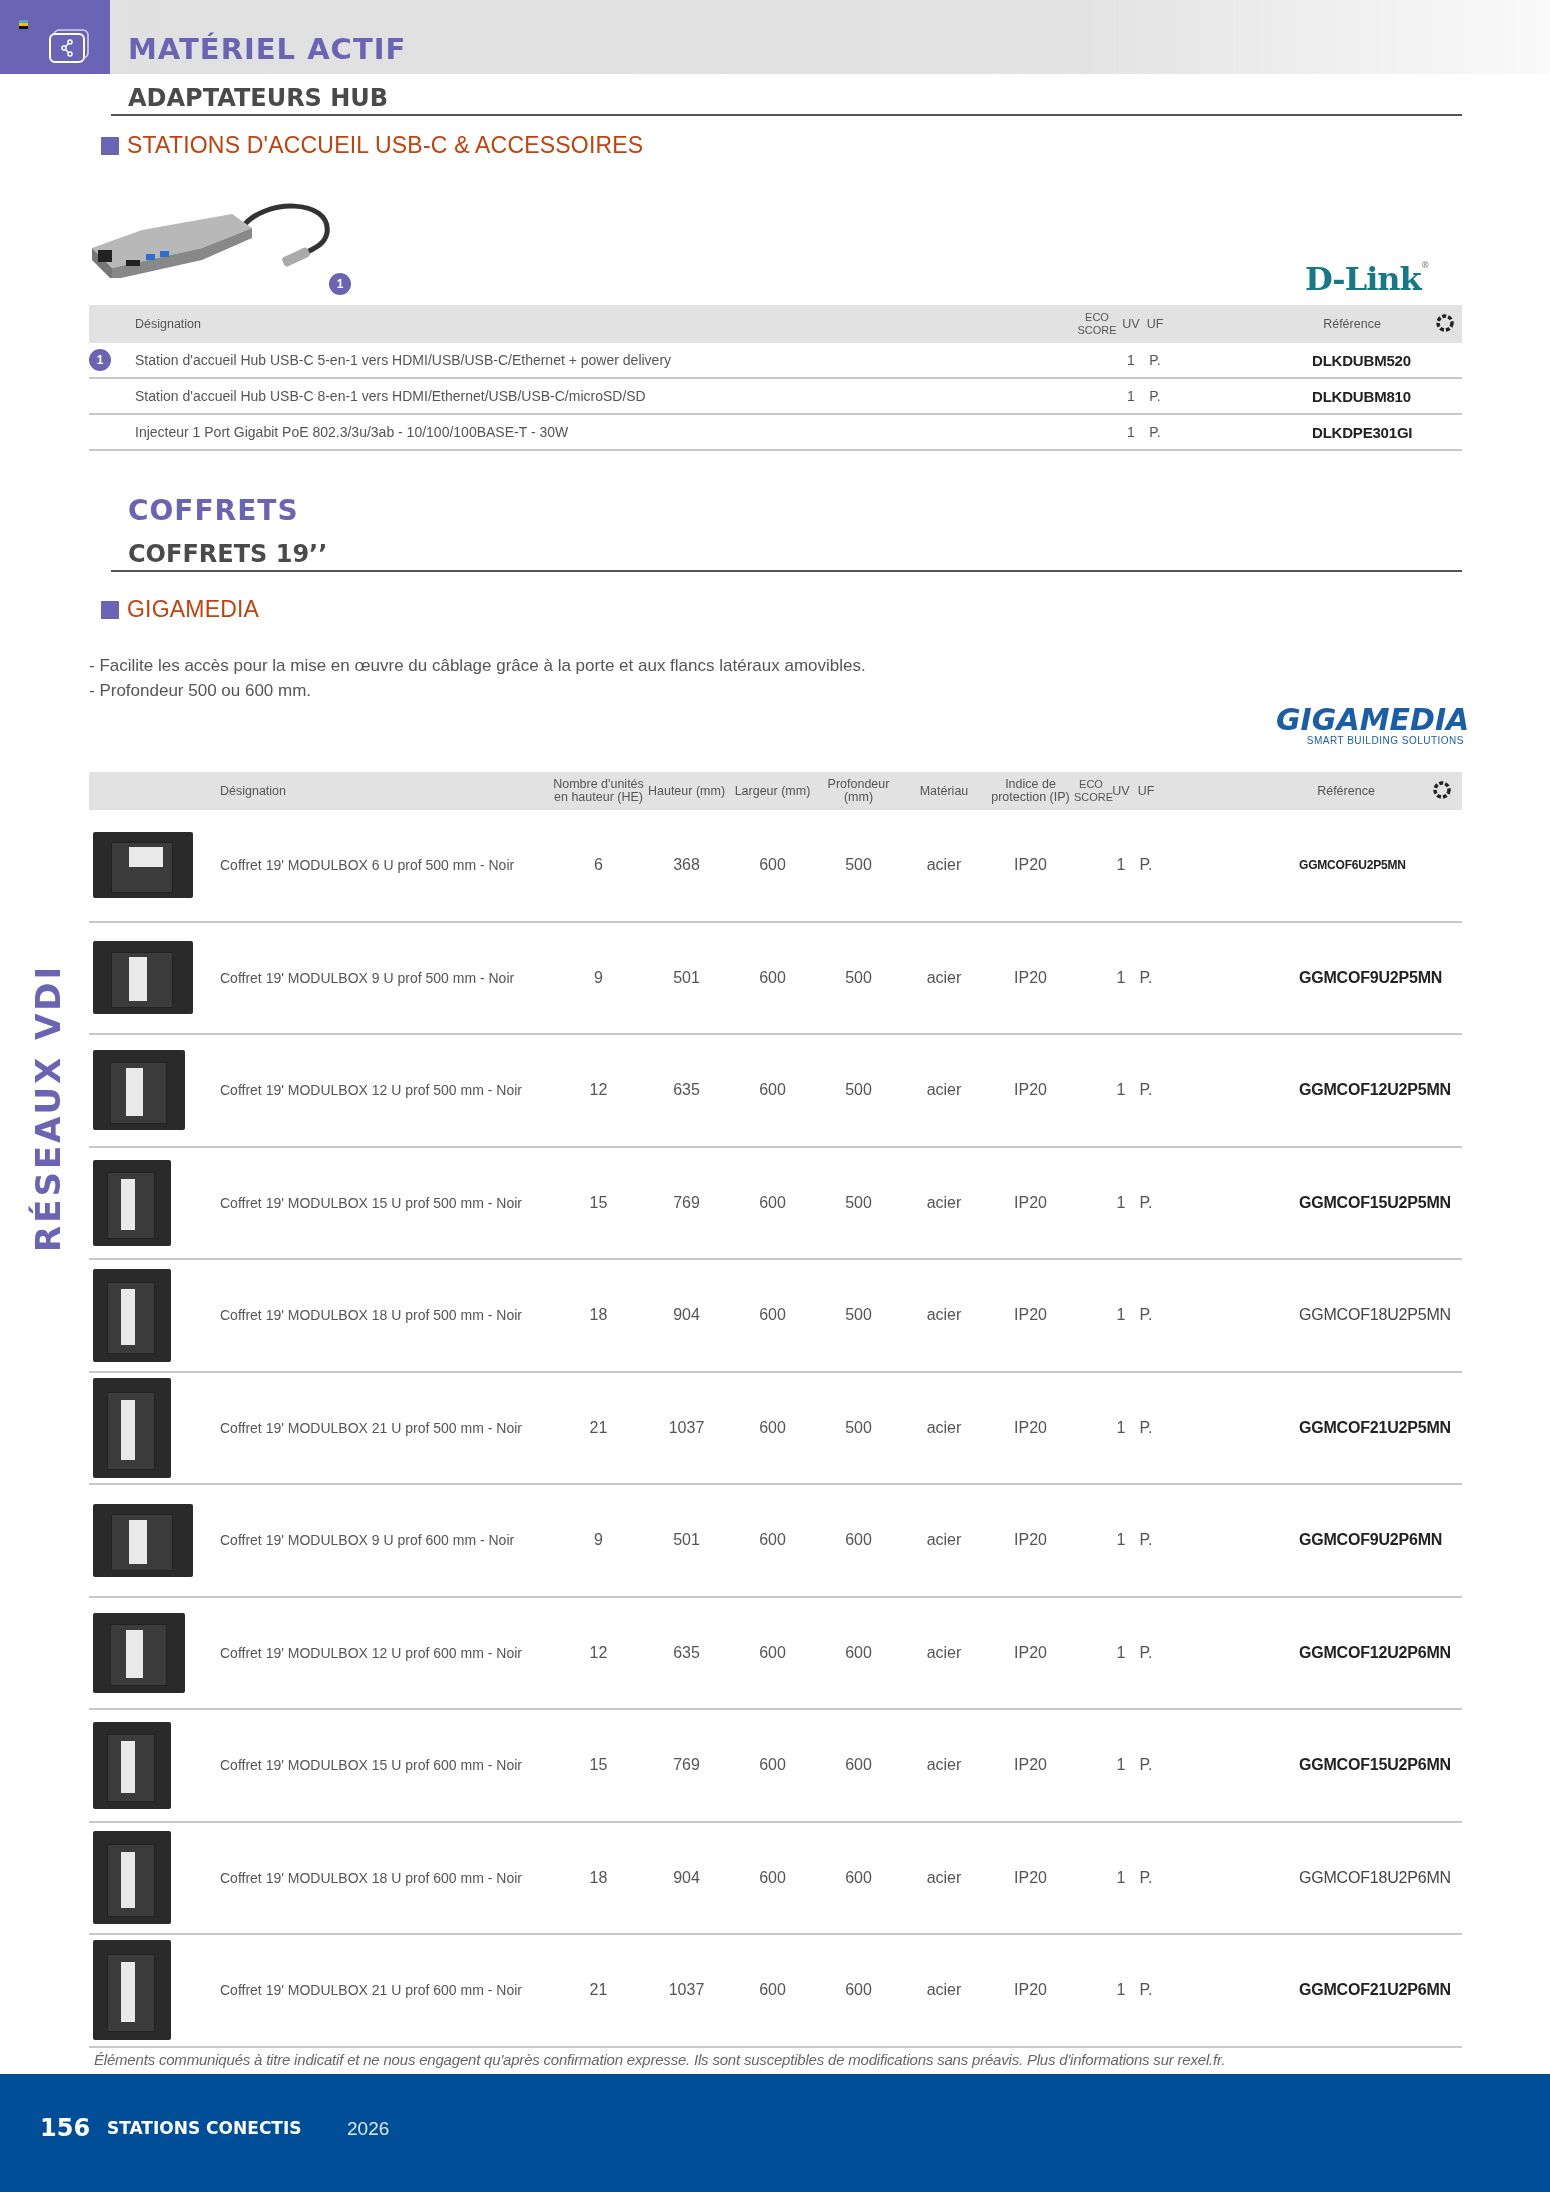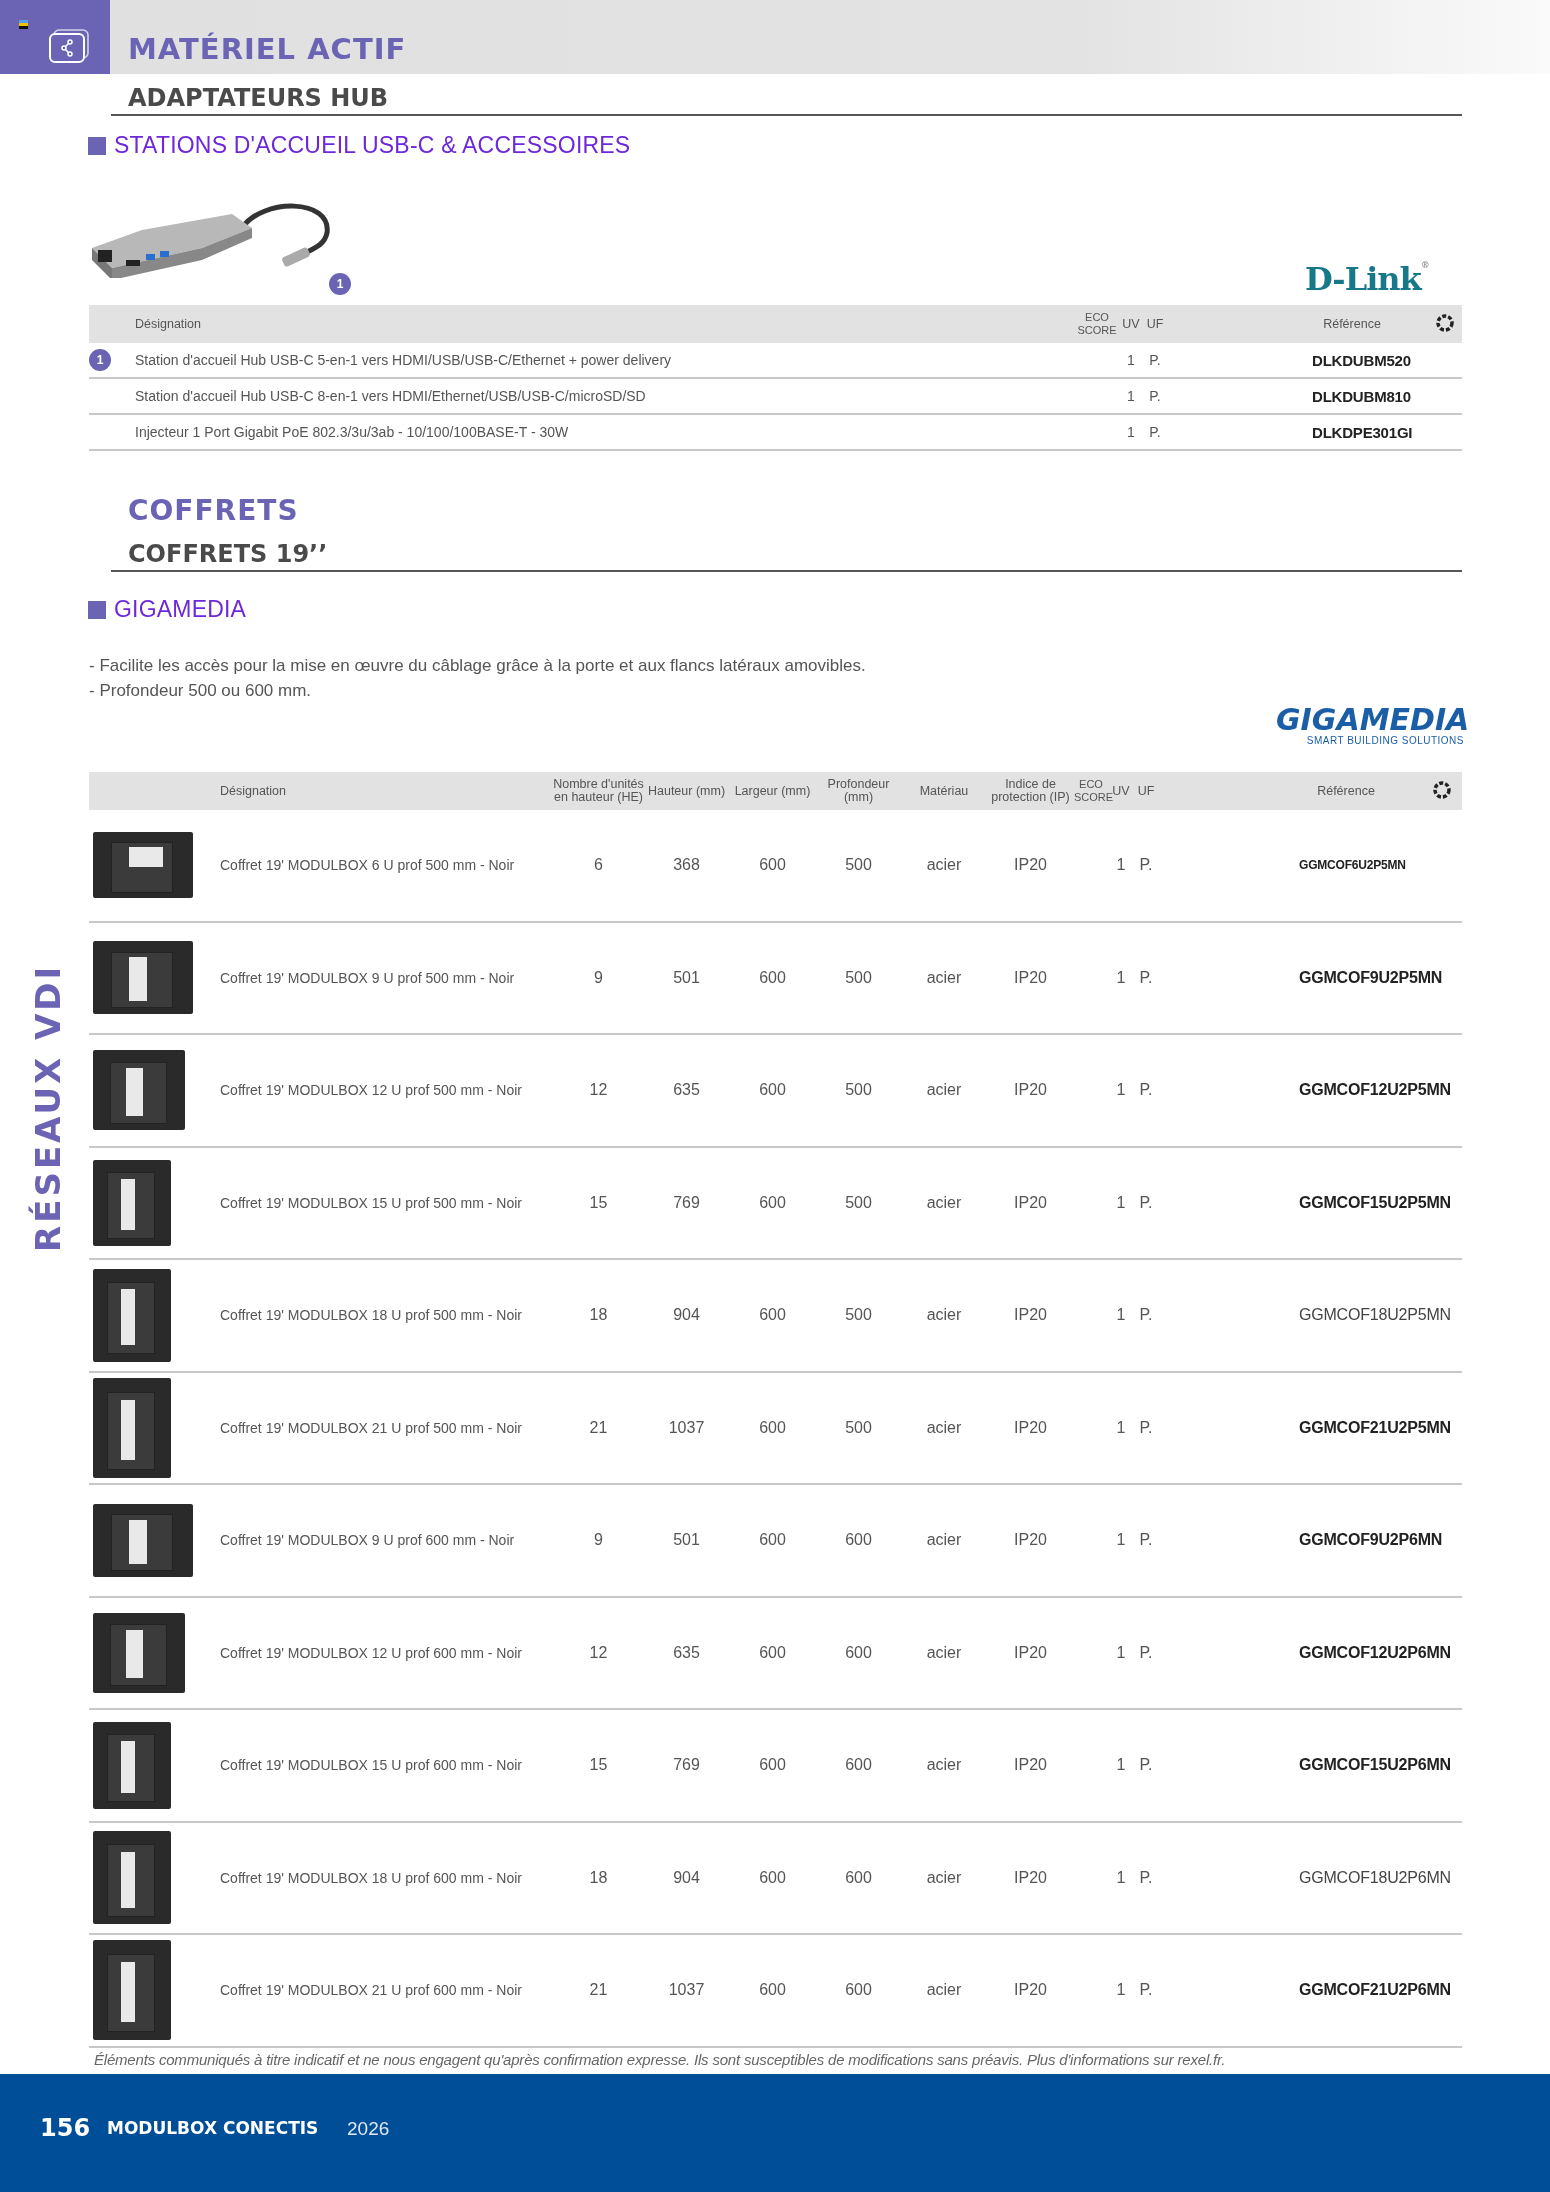--- a/index.html
+++ b/index.html
@@ -11,21 +11,21 @@
     background: linear-gradient(90deg, #e0e0e0 0%, #e3e3e3 70%, #fafafa 100%); }
   .top-tab { position: absolute; left: 0; top: 0; width: 110px; height: 74px; background: #6b64b4; }
   .flag { position: absolute; left: 19px; top: 20px; width: 9px; height: 9px; }
   .flag div { height: 3px; }
   .tab-icon { position: absolute; left: 48px; top: 28px; width: 44px; height: 36px; }
   .h-section { position: absolute; left: 128px; top: 32px; font-family: "DejaVu Sans", sans-serif;
     font-weight: 700; font-size: 29px; color: #6b64b4; letter-spacing: 1px; }
   .h-sub { position: absolute; left: 128px; font-family: "DejaVu Sans", sans-serif; font-weight: 700;
     font-size: 24px; color: #4a4a4a; }
   .h-rule { position: absolute; left: 111px; width: 1351px; height: 2px; background: #555; }
-  .h-cat { position: absolute; left: 88px; font-size: 23px; color: #6d28d9; display: flex; align-items: center; letter-spacing: 0.2px; }
+  .h-cat { position: absolute; left: 101px; font-size: 23px; color: #c2410c; display: flex; align-items: center; letter-spacing: 0.2px; }
   .h-cat .sq { width: 18px; height: 18px; background: #6b64b4; margin-right: 8px; }
 
   
   .side-label { position: absolute; left: 28px; top: 1252px; transform: rotate(-90deg); transform-origin: left top;
     font-family: "DejaVu Sans", sans-serif; font-weight: 700; font-size: 34px; color: #6b64b4; letter-spacing: 3px; white-space: nowrap; }
 
   
   .tbl { position: absolute; left: 89px; width: 1373px; font-family: "Liberation Sans", sans-serif; }
   .thead { background: #e2e2e2; display: flex; align-items: center; font-size: 12.5px; color: #555; }
   .th { text-align: center; line-height: 13px; }
@@ -408,15 +408,15 @@
         <div class="td" style="width:24px;font-size:16px">P.</div>
         <div class="td ref" style="width:264px;padding-left:141px;font-size:16px">GGMCOF21U2P6MN</div>
       </div>
     </div>
 </div>
 
 <div class="footnote">Éléments communiqués à titre indicatif et ne nous engagent qu'après confirmation expresse. Ils sont susceptibles de modifications sans préavis. Plus d'informations sur rexel.fr.</div>
 
 <div class="footer">
   <div class="pg">156</div>
-  <div class="cat">MODULBOX CONECTIS</div>
+  <div class="cat">STATIONS CONECTIS</div>
   <div class="yr">2026</div>
 </div>
 
 </body></html>

